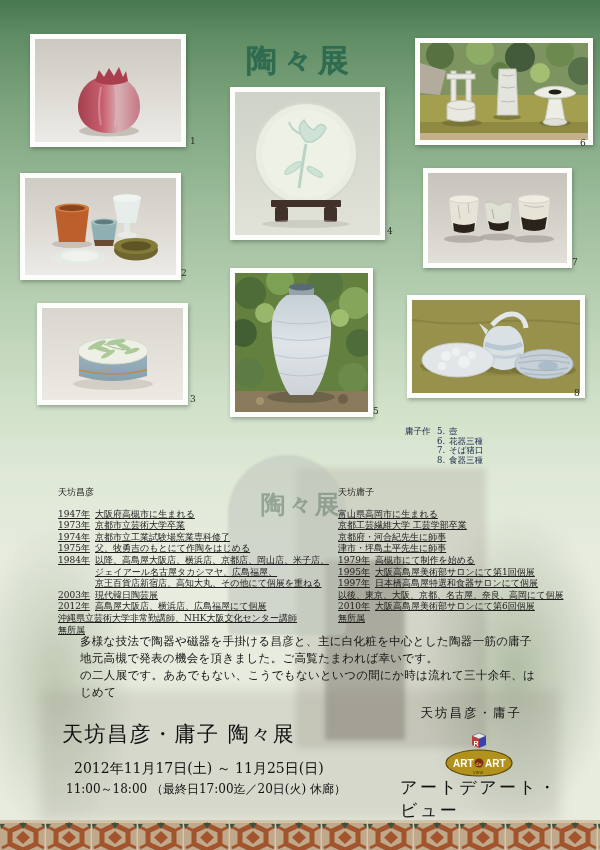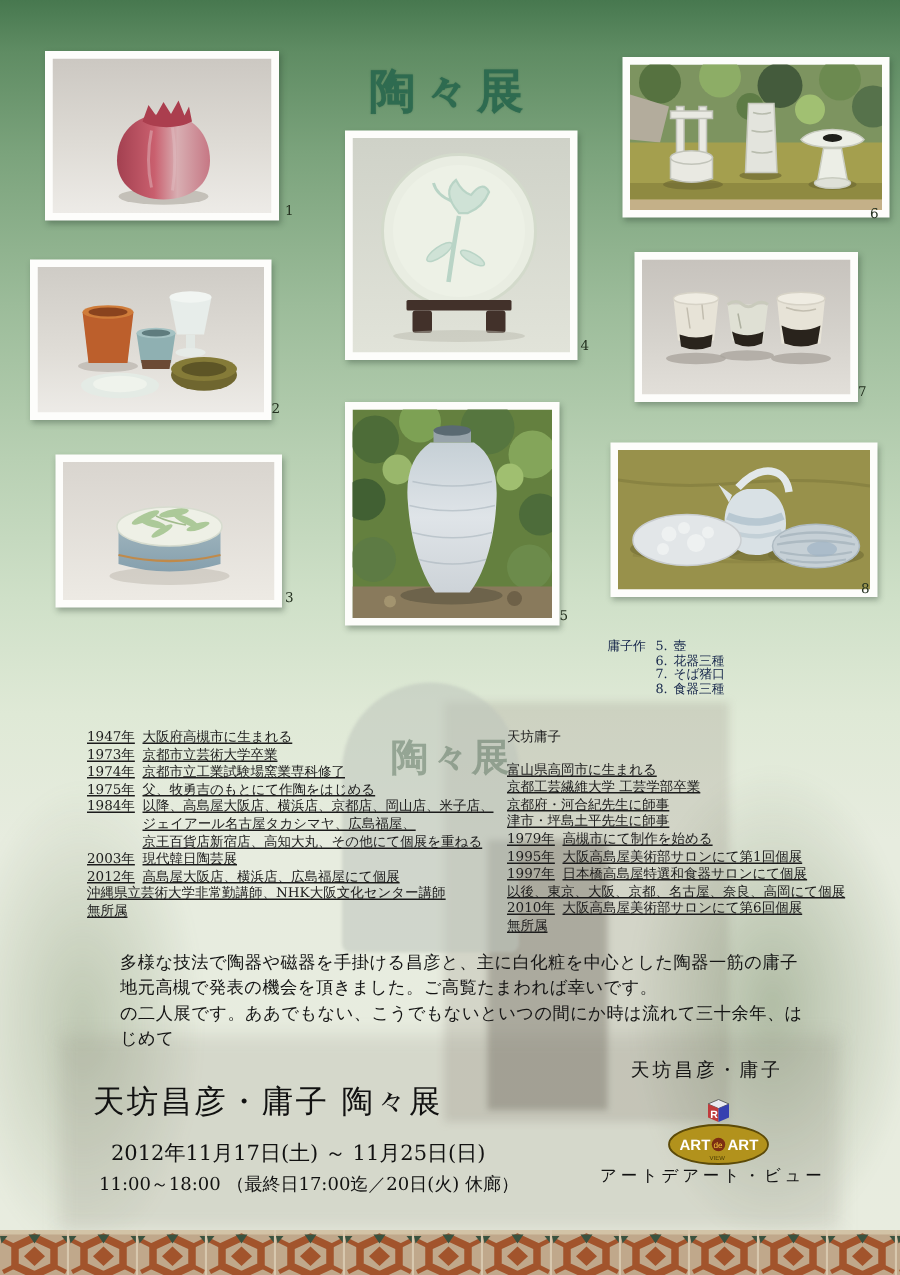--- a/index.html
+++ b/index.html
@@ -55,21 +55,21 @@
   .ex-title{position:absolute;left:62px;top:720px;font-family:"DejaVu Serif","Liberation Serif",serif;
     font-size:21px;color:#111;letter-spacing:1.5px;font-weight:500;}
   .ex-dates{position:absolute;left:74px;top:760px;font-family:"DejaVu Serif","Liberation Serif",serif;
     font-size:14px;color:#111;}
   .ex-hours{position:absolute;left:66px;top:781px;font-family:"DejaVu Serif","Liberation Serif",serif;
     font-size:12px;color:#111;}
   
   .logo{position:absolute;left:443px;top:732px;}
   .gallery-name{position:absolute;left:400px;top:776px;width:170px;
     font-family:"DejaVu Serif","Liberation Serif",serif;
-    font-size:11px;letter-spacing:2.5px;color:#111;}
+    font-size:17px;letter-spacing:2.5px;color:#111;}
   
   .tiles{position:absolute;left:0;bottom:0;}
 </style>
 </head>
 <body>
 
 <div class="poster">
 
   <div class="faint">
     <div class="building"></div>
@@ -363,20 +363,21 @@
         </div>
       <div class="wrow">
           <span class="wmaker"></span>
           <span class="wno">8.</span>
           <span>食器三種</span>
         </div>
     </div>
   </div>
 
   <div class="bio" style="left:58px;top:487px;">
+    <div class="bname">天坊昌彦</div>
     <div class="bline">
         <span class="byear">1947年</span>
         <span>大阪府高槻市に生まれる</span>
       </div>
     <div class="bline">
         <span class="byear">1973年</span>
         <span>京都市立芸術大学卒業</span>
       </div>
     <div class="bline">
         <span class="byear">1974年</span>

